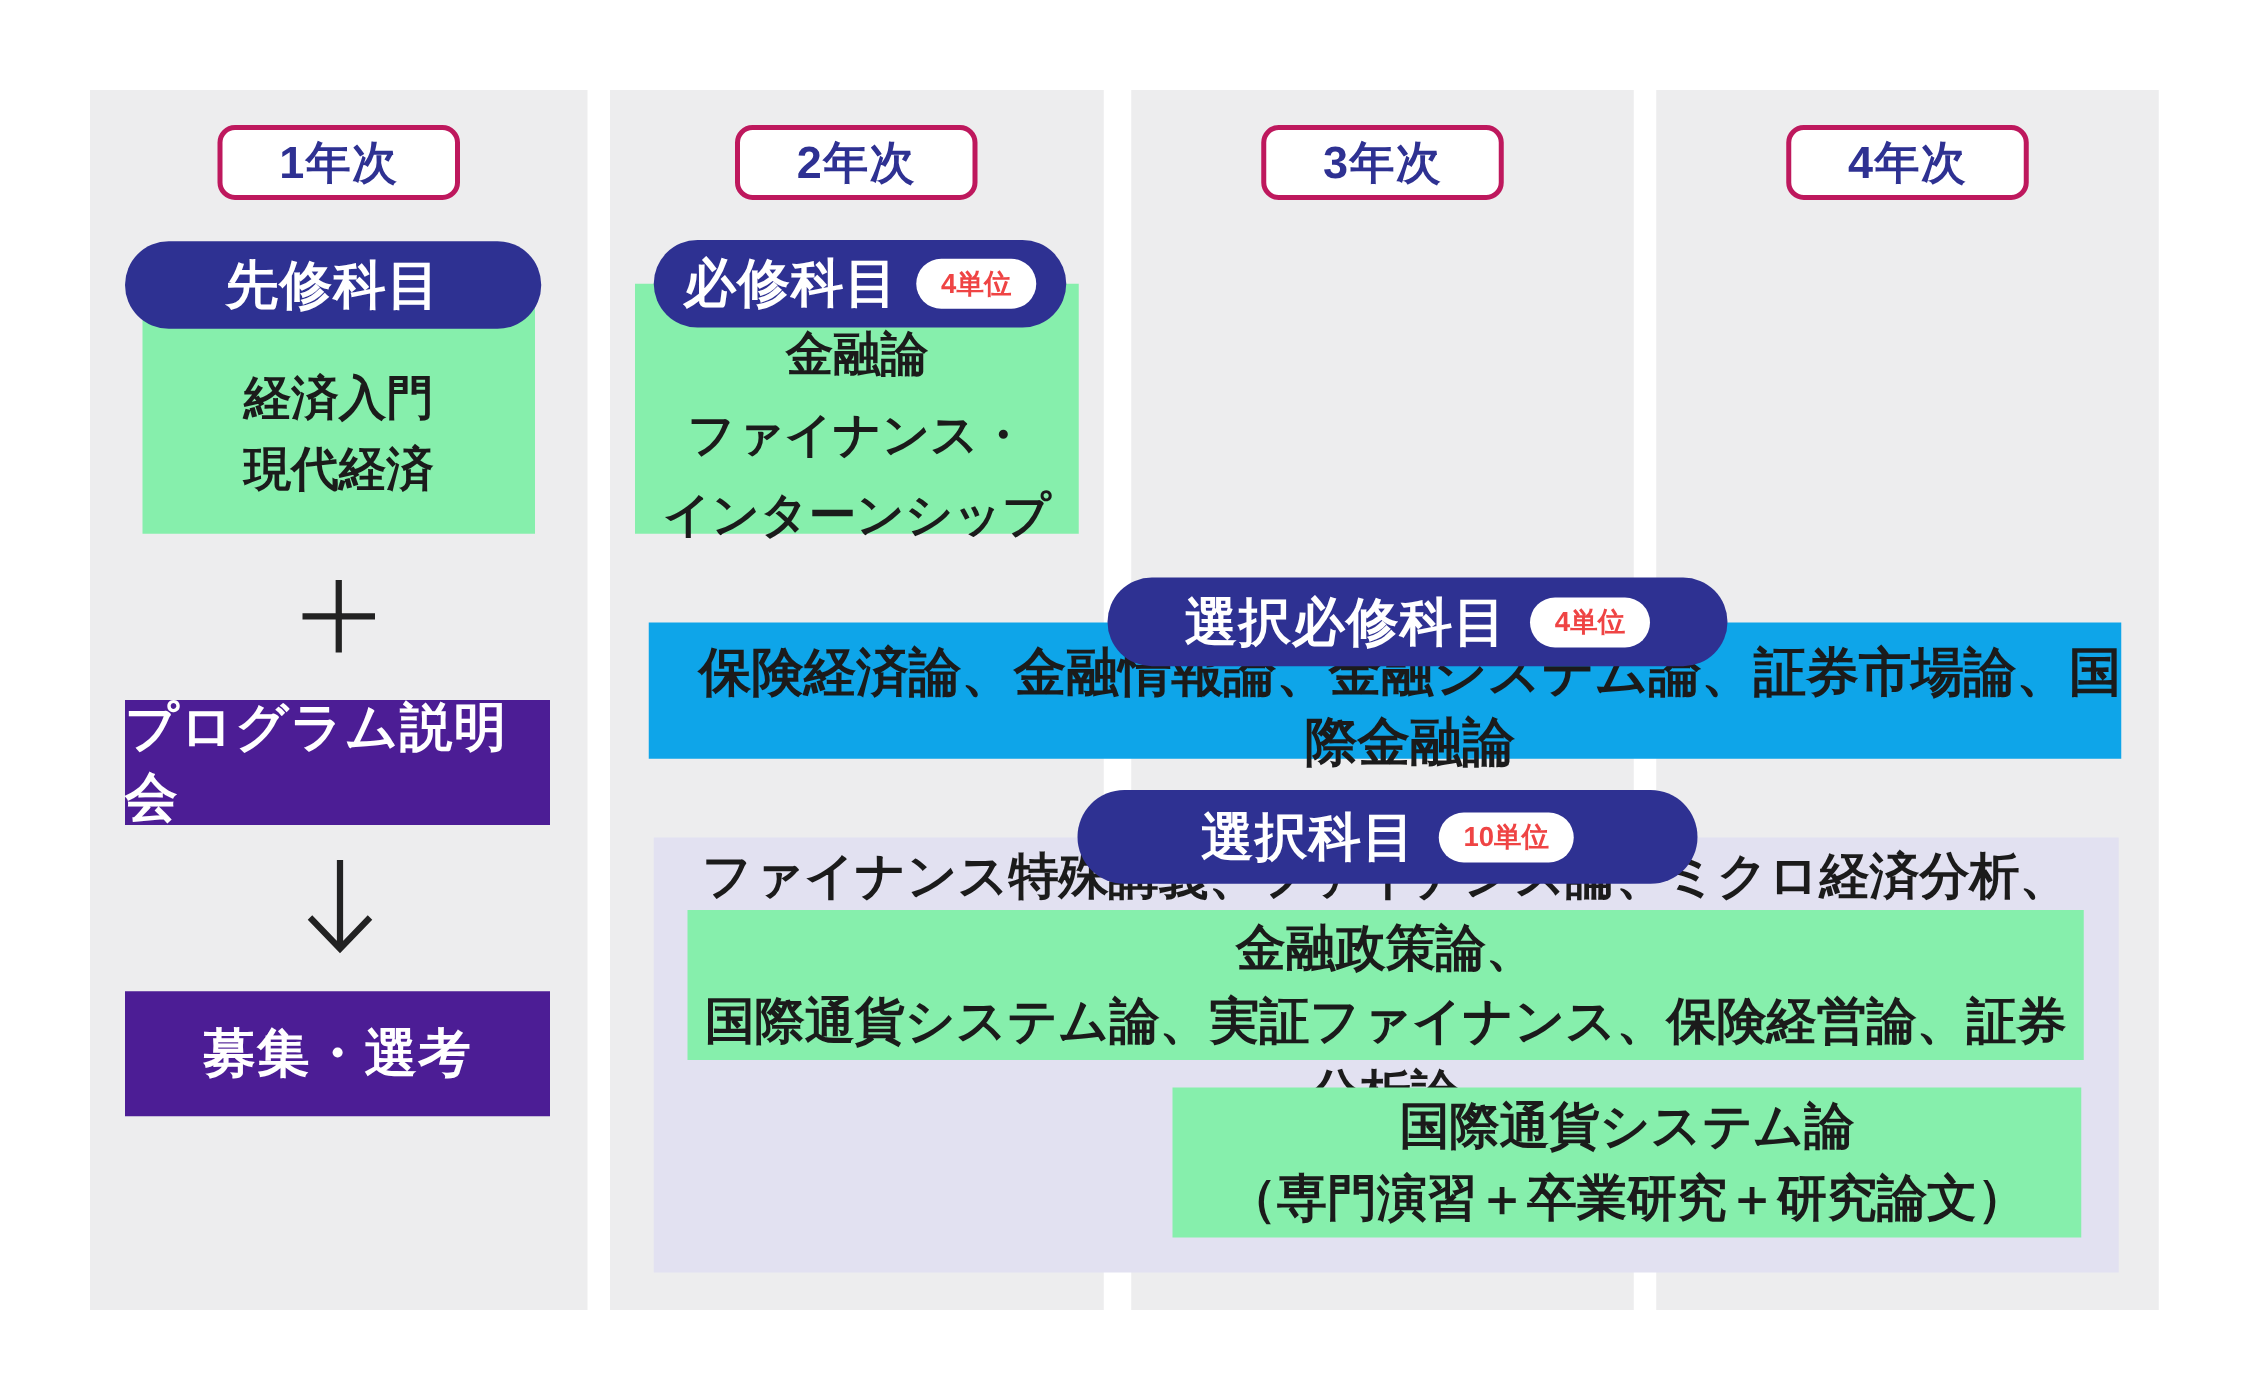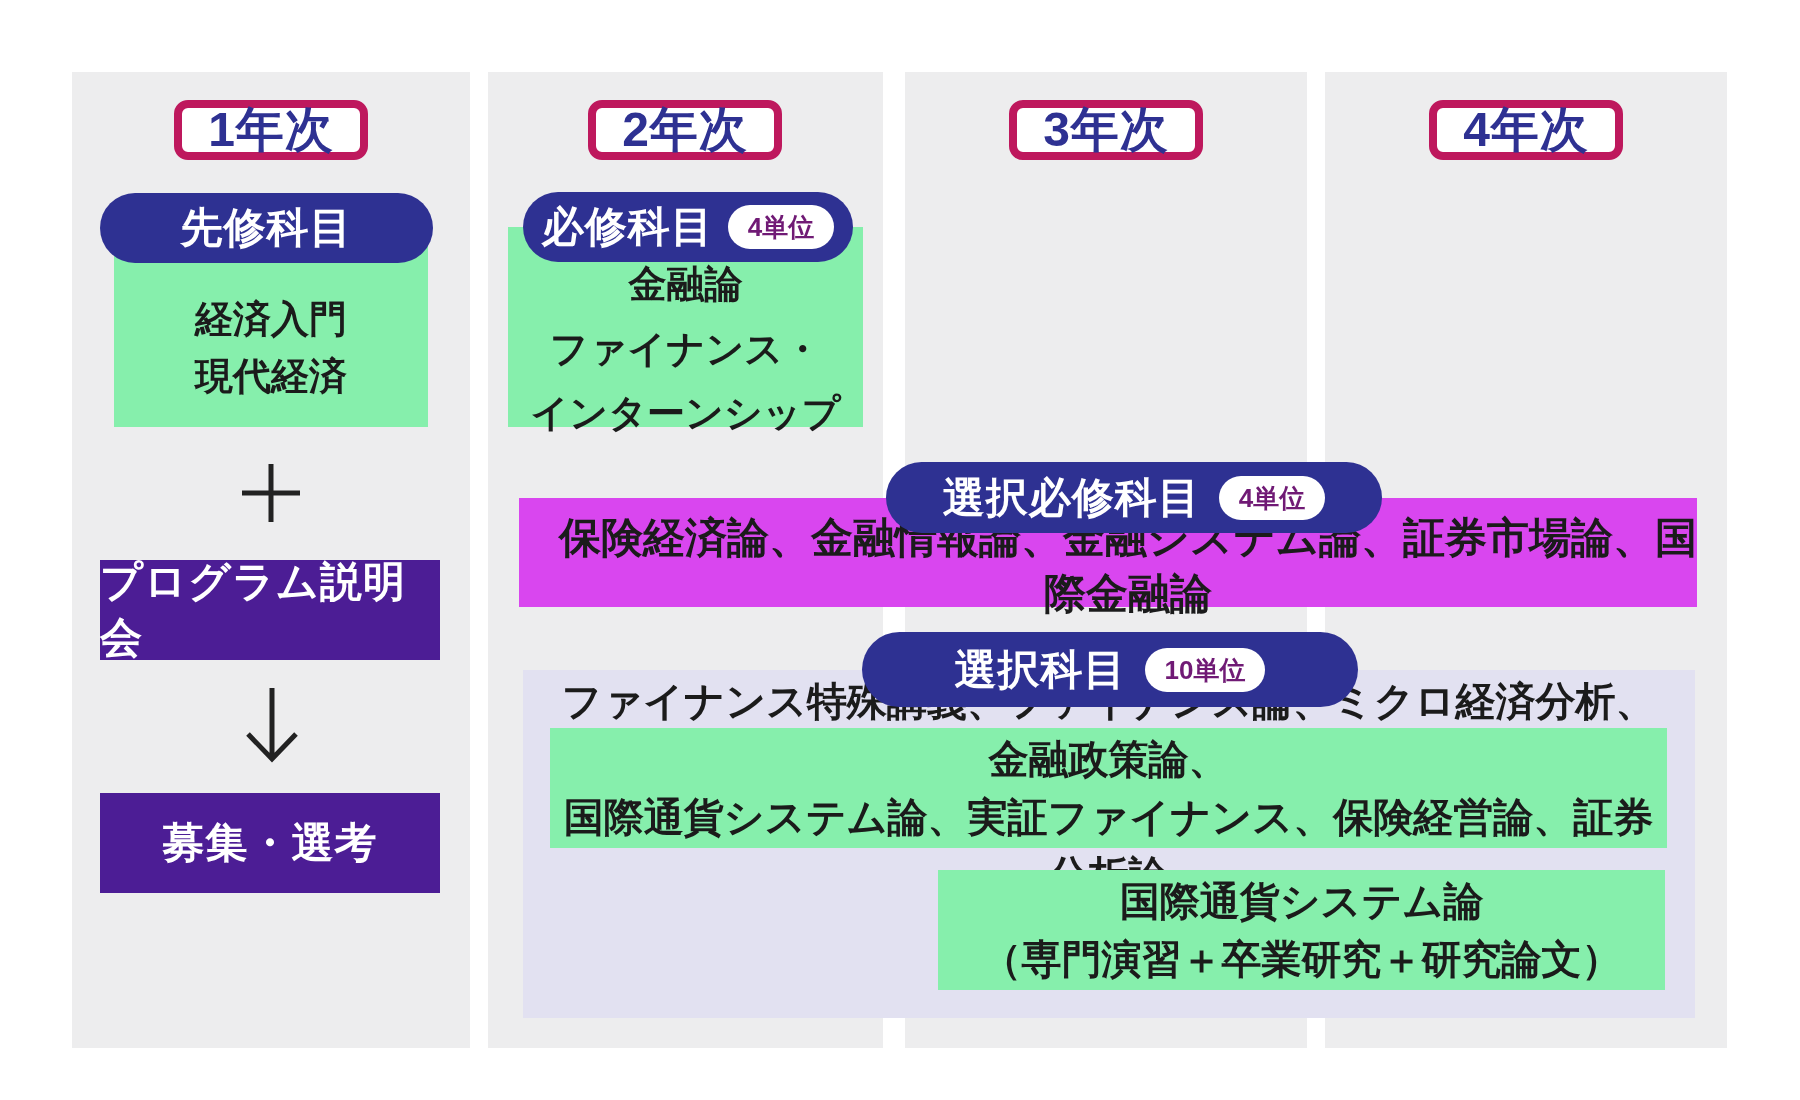--- a/index.html
+++ b/index.html
@@ -3,43 +3,43 @@
 <meta charset="utf-8">
 <style>
   html,body { margin:0; padding:0; background:#ffffff; }
   .stage {
     position:relative; width:1800px; height:1100px; background:#ffffff;
     font-family:"Liberation Sans","DejaVu Sans",sans-serif; font-weight:700; overflow:hidden;
   }
   .gcol { position:absolute; top:72px; height:976px; background:#ededee; z-index:0; }
   .year-badge {
     position:absolute; top:100px; width:194px; height:60px; box-sizing:border-box;
-    background:#ffffff; border:8px solid #be185d; border-radius:14px;
-    color:#2e3192; font-size:48px; display:flex; align-items:center; justify-content:center;
+    background:#ffffff; border:4px solid #be185d; border-radius:14px;
+    color:#2e3192; font-size:36px; display:flex; align-items:center; justify-content:center;
     z-index:2; letter-spacing:1px;
   }
   .pill {
     position:absolute; background:#2e3192; border-radius:999px; color:#ffffff;
     display:flex; align-items:center; justify-content:center; gap:18px;
     font-size:42px; z-index:4; letter-spacing:1px;
   }
   .credit-badge {
-    background:#ffffff; color:#701a75; border-radius:999px;
-    font-size:26px; line-height:1; padding:9px 20px; letter-spacing:0;
+    background:#ffffff; color:#ef4444; border-radius:999px;
+    font-size:22px; line-height:1; padding:9px 20px; letter-spacing:0;
   }
   .white-box {
     position:absolute; background:#86efac; z-index:3;
     display:flex; flex-direction:column; align-items:center; justify-content:center;
     color:#1b1b1b; font-size:38px; line-height:1.5; text-align:center;
   }
   .blue-box {
     position:absolute; background:#4c1d95; color:#ffffff; z-index:3;
     display:flex; align-items:center; justify-content:center; font-size:42px; letter-spacing:1px;
   }
-  .band-white  { position:absolute; background:#d946ef; z-index:2;
+  .band-white  { position:absolute; background:#0ea5e9; z-index:2;
     display:flex; align-items:center; justify-content:center; color:#1b1b1b;padding-left:40px; }
   .band-lavender { position:absolute; background:#e2e1f1; z-index:1; }
   .band-text { font-size:42px; color:#1b1b1b; text-align:center; }
   .icon-wrap { position:absolute; z-index:2; }
 </style>
 </head>
 <body>
 
 <div class="stage">
 

